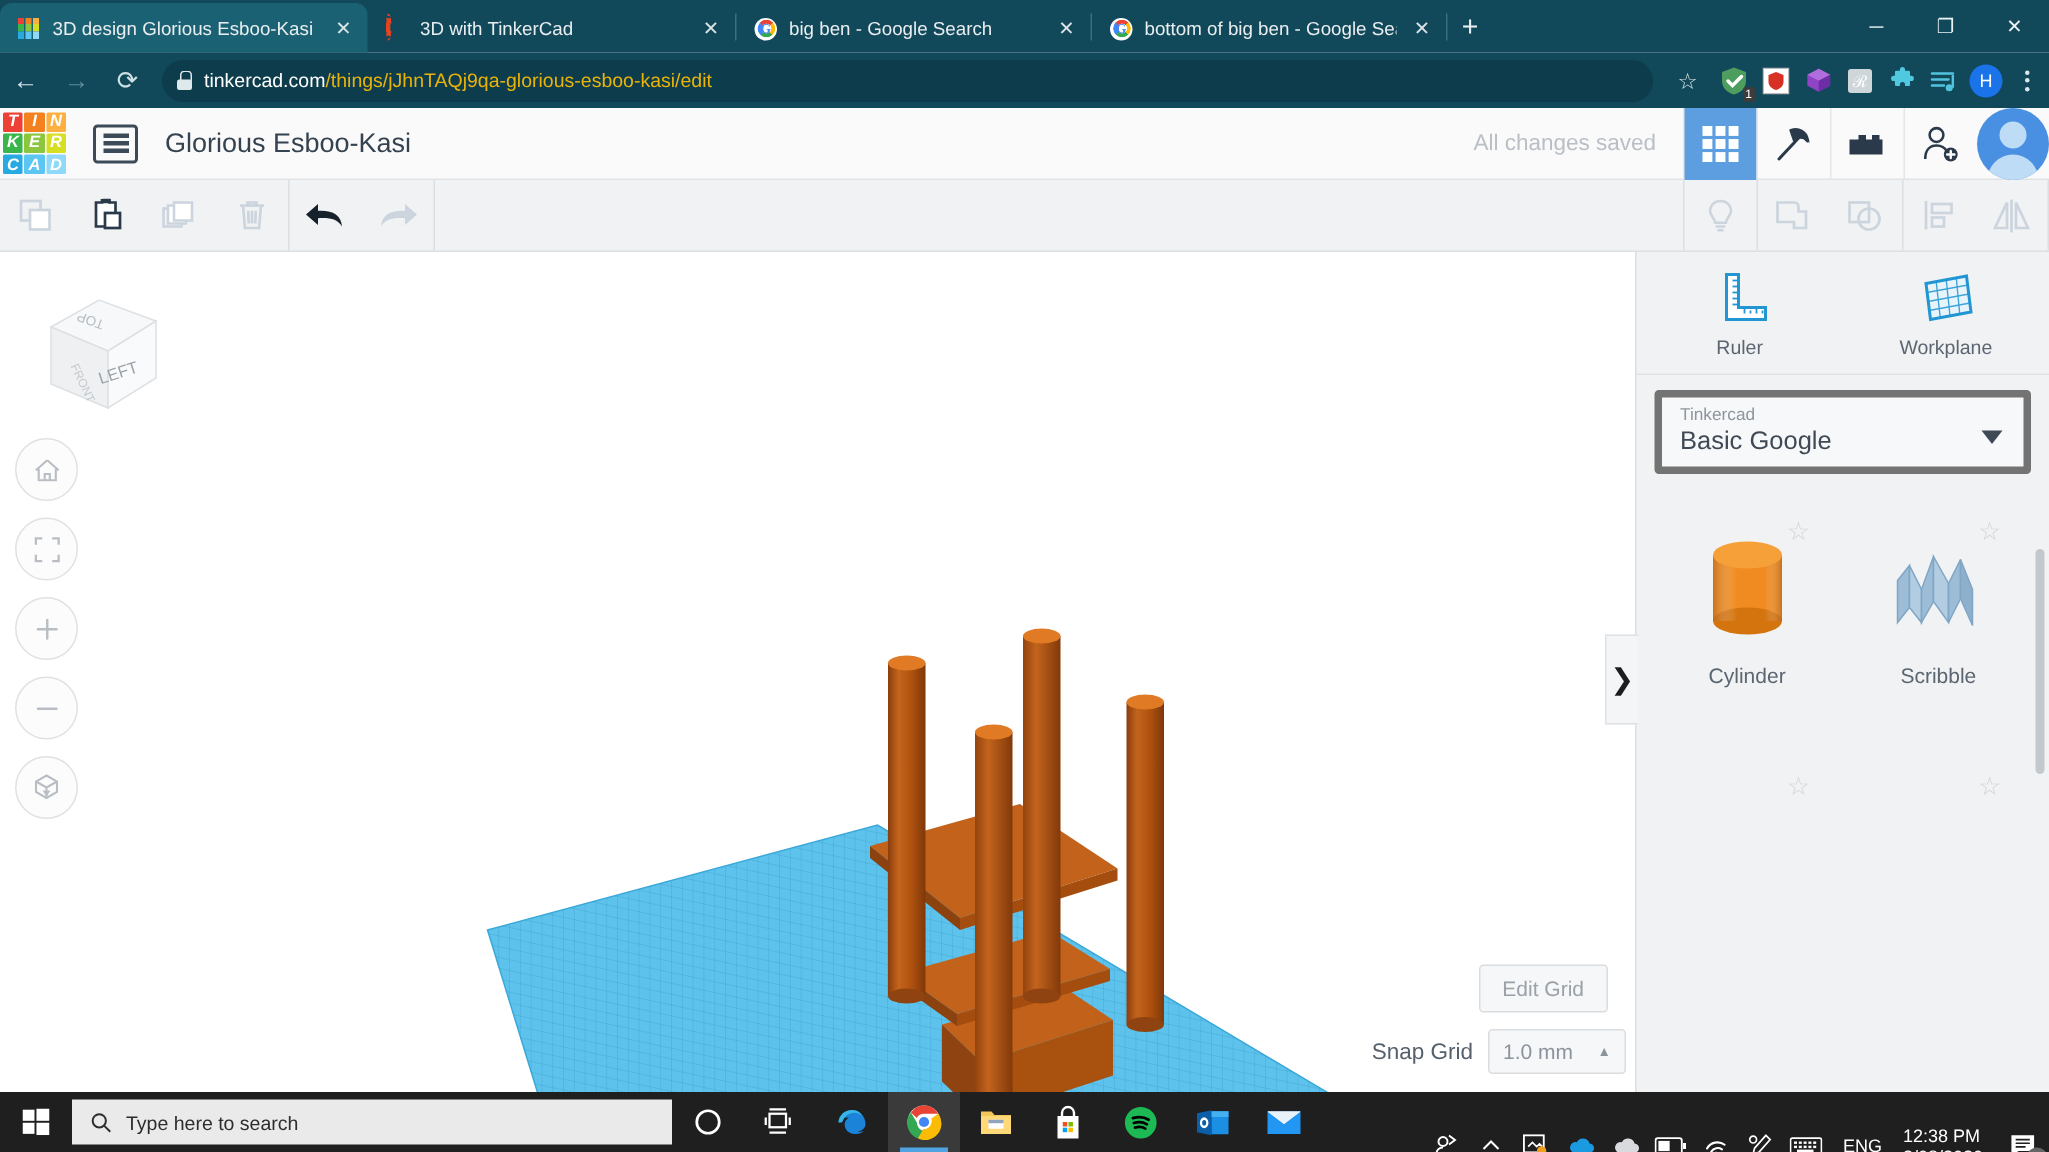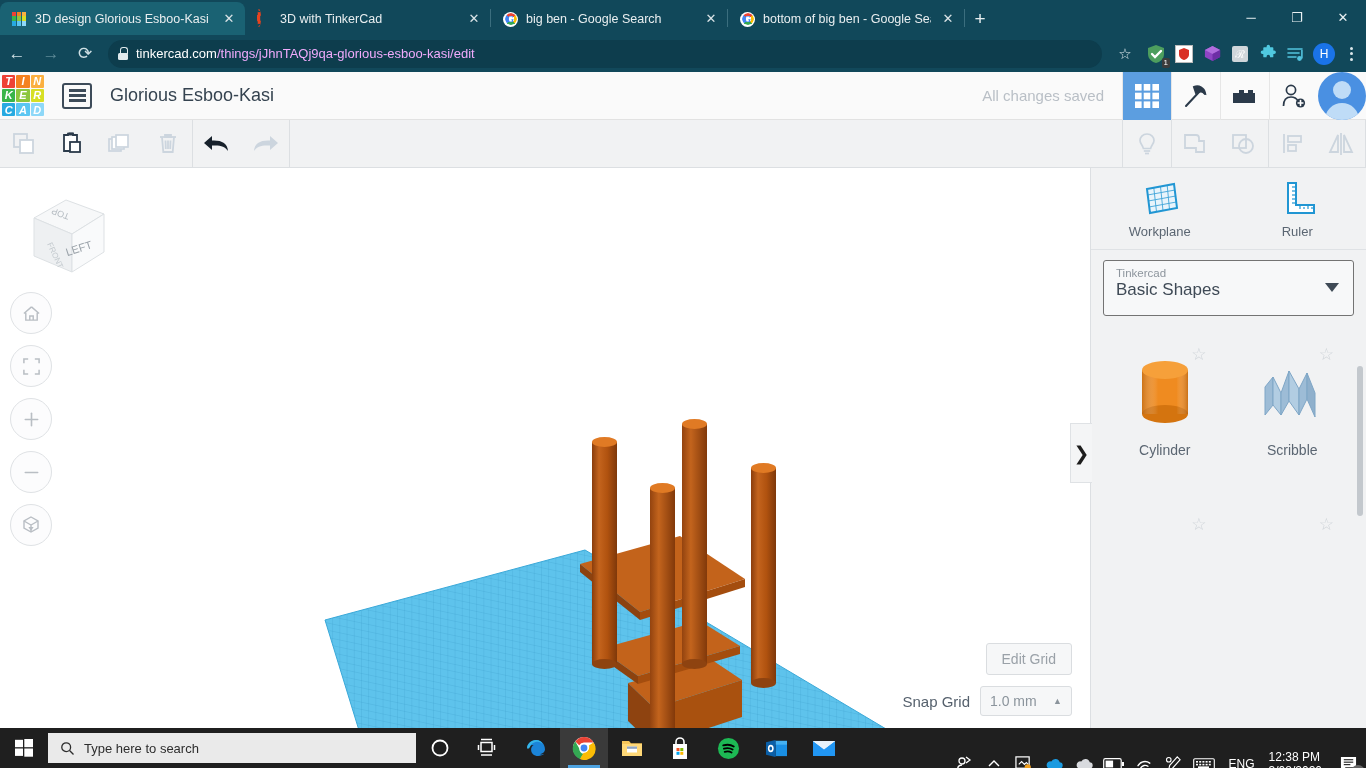--- a/index.html
+++ b/index.html
@@ -53,21 +53,21 @@
   .omnibox {
     flex: 1 1 auto; height: 28px; background: #0d3d4d; border-radius: 14px;
     display: flex; align-items: center; padding: 0 10px; margin: 0 6px 0 6px; gap: 8px;
     color: #fff; font-size: 13px; min-width: 0;
   }
   .omnibox .lock { width: 10px; height: 13px; position: relative; flex: 0 0 10px; }
   .omnibox .lock::before { content:""; position:absolute; left:0; bottom:0; width:10px; height:7px; background:#dfe9ec; border-radius:1.5px;}
   .omnibox .lock::after { content:""; position:absolute; left:2.2px; top:0; width:5.6px; height:6px; border:1.6px solid #dfe9ec; border-bottom:none; border-radius:3px 3px 0 0;}
   .omnibox .url { overflow: hidden; white-space: nowrap; }
   .omnibox .url .host { color: #ffffff; }
-  .omnibox .url .path { color: #f0abfc; }
+  .omnibox .url .path { color: #eab308; }
   .star-btn { width: 34px; height: 30px; display:flex; align-items:center; justify-content:center; color:#d6e4e8; font-size:15px;}
   .ext-icons { display: flex; align-items: center; gap: 0px; padding-right: 2px; }
   .ext { width: 28px; height: 28px; display: flex; align-items: center; justify-content: center; position: relative; }
   .badge-1 { position:absolute; right:0px; bottom:0px; background:#3c3c3c; color:#fff; font-size:8px; border-radius:2px; padding:0 2px; line-height:10px;}
   .avatar-h { width: 22px; height: 22px; border-radius: 50%; background: #1a73e8; color: #fff; font-size: 12px; display:flex; align-items:center; justify-content:center;}
   .kebab { width: 26px; height: 28px; display:flex; flex-direction:column; align-items:center; justify-content:center; gap:2.5px;}
   .kebab i { width: 3px; height: 3px; border-radius: 50%; background: #dce7ea; display:block;}
 
   
   .tc-header { position: absolute; left: 0; top: 72px; width: 1366px; height: 48px; background: #fafafa; border-bottom: 1px solid #e2e2e2; display: flex; align-items: center; }
@@ -92,46 +92,46 @@
   .tb-spacer { flex: 1 1 auto; }
   .right-panel-head { position:absolute; right:0; top:120px; width: 276px; height: 48px; background:#f1f2f3; display:flex; align-items:center; justify-content:center; gap: 6px; border-left:1px solid #dcdfe2; border-bottom:1px solid #dcdfe2;}
   .rp-btn { height: 28px; padding: 0 14px; border: 1px solid #c9ced3; border-radius: 3px; background: #f8f9fa; color: #4a5561; font-size: 13.5px; display:flex; align-items:center;}
 
   
   .viewport { position: absolute; left: 0; top: 168px; width: 1090px; height: 561px; background: #ffffff; overflow: hidden; }
   .viewcube { position: absolute; left: 20px; top: 22px; width: 92px; height: 92px; }
   .nav-circles { position: absolute; left: 10px; top: 124px; display: flex; flex-direction: column; gap: 11px; }
   .navc { width: 42px; height: 42px; border-radius: 50%; border: 1px solid #dfe2e5; background: #fcfcfd; display:flex; align-items:center; justify-content:center; color:#b9bec4; }
   .edit-grid-btn { position: absolute; right: 18px; top: 475px; height: 32px; padding: 0 15px; background: #f6f7f8; border: 1px solid #dadde0; border-radius: 3px; color:#9aa1a8; font-size: 14px; display:flex; align-items:center; }
-  .snap-row { position: absolute; right: 18px; top: 518px; display: flex; align-items: center; gap: 10px; }
+  .snap-row { position: absolute; right: 6px; top: 518px; display: flex; align-items: center; gap: 10px; }
   .snap-label { color: #56616d; font-size: 15px; }
   .snap-select { width: 92px; height: 30px; background:#f6f7f8; border: 1px solid #dadde0; border-radius: 3px; display:flex; align-items:center; justify-content:space-between; padding: 0 9px; color:#8b949c; font-size:14px;}
 
   
   .rside { position: absolute; right: 0; top: 168px; width: 276px; height: 561px; background: #f1f2f3; border-left: 1px solid #dcdfe2; }
   .rs-tools { height: 82px; display: flex; border-bottom: 1px solid #dfe2e5; }
   .rs-tool { flex: 1 1 50%; display:flex; flex-direction:column; align-items:center; justify-content:center; gap: 6px; }
   .rs-tool span { font-size: 13px; color: #5b6672; }
   .rs-select-wrap { padding: 10px 12px 4px 12px; }
-  .rs-select { height: 56px; background: #f7f8f9; border:1px solid #737373; border-radius:3px; padding: 6px 12px; position: relative; }
+  .rs-select { height: 56px; background: #f7f8f9; border:5px solid #737373; border-radius:3px; padding: 6px 12px; position: relative; }
   .rs-select .grp { font-size: 11.5px; color: #8d959d; }
   .rs-select .val { font-size: 17px; color: #3f4a56; margin-top: 1px; }
   .rs-select .caret { position:absolute; right: 14px; top: 22px; width:0;height:0;border-left:7px solid transparent;border-right:7px solid transparent;border-top:9px solid #3f4a56;}
   .shape-grid { padding: 14px 10px 0 10px; display: grid; grid-template-columns: 1fr 1fr; row-gap: 18px; }
   .shape-cell { height: 152px; position: relative; display:flex; flex-direction:column; align-items:center; justify-content:flex-start; padding-top: 14px;}
   .shape-cell .star { position: absolute; right: 22px; top: 10px; color: #cfd4d9; font-size: 17px; }
   .shape-cell .vis { width: 90px; height: 90px; position: relative; display:flex;align-items:center;justify-content:center;}
   .shape-cell .nm { font-size: 14px; color: #5b6672; margin-top: 4px; }
   .rs-scrollbar { position: absolute; right: 3px; top: 198px; width: 6px; height: 150px; background: #c3c8cd; border-radius: 3px; }
   .panel-collapse { position: absolute; left: -21px; top: 255px; width: 22px; height: 60px; background:#f4f5f6; border:1px solid #dfe2e5; border-right:none; display:flex; align-items:center; justify-content:center; font-size:19px; color:#1d1d1d;}
 
   
   .taskbar { position: absolute; left: 0; bottom: 0; width: 1366px; height: 40px; background: #1f1f1f; display: flex; align-items: center; }
   .tb-start { width: 48px; height: 40px; display:flex; align-items:center; justify-content:center; }
-  .tb-search { width: 368px; height: 30px; background: #eaeaea; display:flex; align-items:center; gap: 9px; padding: 12px 12px; color: #2d2d2d; font-size: 13px; }
+  .tb-search { width: 400px; height: 30px; background: #eaeaea; display:flex; align-items:center; gap: 9px; padding: 12px 12px; color: #2d2d2d; font-size: 13px; }
   .tb-icon { width: 48px; height: 40px; display:flex; align-items:center; justify-content:center; position: relative; }
   .tb-icon.running { background: #3a3a3a; }
   .tb-icon.running::after { content:""; position:absolute; left:8px; right:8px; bottom:0; height:3px; background:#4ea3e0; }
   .tray { margin-left: auto; display: flex; align-items: center; height: 52px; margin-top: 31px; }
   .tray-icon { width: 30px; height: 40px; display:flex; align-items:center; justify-content:center; position: relative; }
   .tray-lang { padding: 0 10px; color: #fff; font-size: 12px; }
   .tray-clock { padding: 0 8px 0 4px; color: #fff; font-size: 12px; line-height: 14px; }
   .tray-notif { width: 36px; height: 40px; display:flex; align-items:center; justify-content:center; position:relative;}
 </style>
 </head>
@@ -572,55 +572,55 @@
     </div>
   </div>
 
   <div class="rside">
 
     <div class="panel-collapse">❯</div>
 
     <div class="rs-tools">
       <div class="rs-tool">
         <svg width="44" height="40" viewBox="0 0 44 40">
-          <polygon points="9,11 36,6 39,30 12,35" fill="#e8f4fb" stroke="#2196d3" stroke-width="2"></polygon>
-          <g stroke="#2196d3" stroke-width="0.9" opacity="0.85">
-            <line x1="15.8" y1="9.8" x2="18.5" y2="33.9"></line>
-              <line x1="22.5" y1="8.6" x2="25" y2="32.7"></line>
-            <line x1="29.2" y1="7.4" x2="31.5" y2="31.5"></line>
-            <line x1="9.6" y1="17" x2="37" y2="12"></line>
-              <line x1="10.3" y1="23" x2="37.7" y2="18"></line>
-              <line x1="11" y1="29" x2="38.4" y2="24"></line>
-          </g>
-        </svg>
-        <span>Workplane</span>
-      </div>
-      <div class="rs-tool">
-        <svg width="44" height="40" viewBox="0 0 44 40">
           <path d="M13 5 h8 v22 h18 v8 H13 Z" fill="#fff" stroke="#2196d3" stroke-width="2"></path>
           <g stroke="#2196d3" stroke-width="1.2">
             <line x1="17" y1="9" x2="21" y2="9"></line>
               <line x1="17" y1="13" x2="20" y2="13"></line>
               <line x1="17" y1="17" x2="21" y2="17"></line>
             <line x1="17" y1="21" x2="20" y2="21"></line>
               <line x1="17" y1="25" x2="21" y2="25"></line>
             <line x1="25" y1="31" x2="25" y2="27"></line>
               <line x1="29" y1="31" x2="29" y2="29"></line>
             <line x1="33" y1="31" x2="33" y2="27"></line>
               <line x1="37" y1="31" x2="37" y2="29"></line>
           </g>
         </svg>
         <span>Ruler</span>
       </div>
+      <div class="rs-tool">
+        <svg width="44" height="40" viewBox="0 0 44 40">
+          <polygon points="9,11 36,6 39,30 12,35" fill="#e8f4fb" stroke="#2196d3" stroke-width="2"></polygon>
+          <g stroke="#2196d3" stroke-width="0.9" opacity="0.85">
+            <line x1="15.8" y1="9.8" x2="18.5" y2="33.9"></line>
+              <line x1="22.5" y1="8.6" x2="25" y2="32.7"></line>
+            <line x1="29.2" y1="7.4" x2="31.5" y2="31.5"></line>
+            <line x1="9.6" y1="17" x2="37" y2="12"></line>
+              <line x1="10.3" y1="23" x2="37.7" y2="18"></line>
+              <line x1="11" y1="29" x2="38.4" y2="24"></line>
+          </g>
+        </svg>
+        <span>Workplane</span>
+      </div>
     </div>
 
     <div class="rs-select-wrap">
       <div class="rs-select">
         <div class="grp">Tinkercad</div>
-        <div class="val">Basic Shapes</div>
+        <div class="val">Basic Google</div>
         <div class="caret"></div>
       </div>
     </div>
 
     <div class="shape-grid">
 
 
       <div class="shape-cell">
         <span class="star">☆</span>
         <span class="vis">

